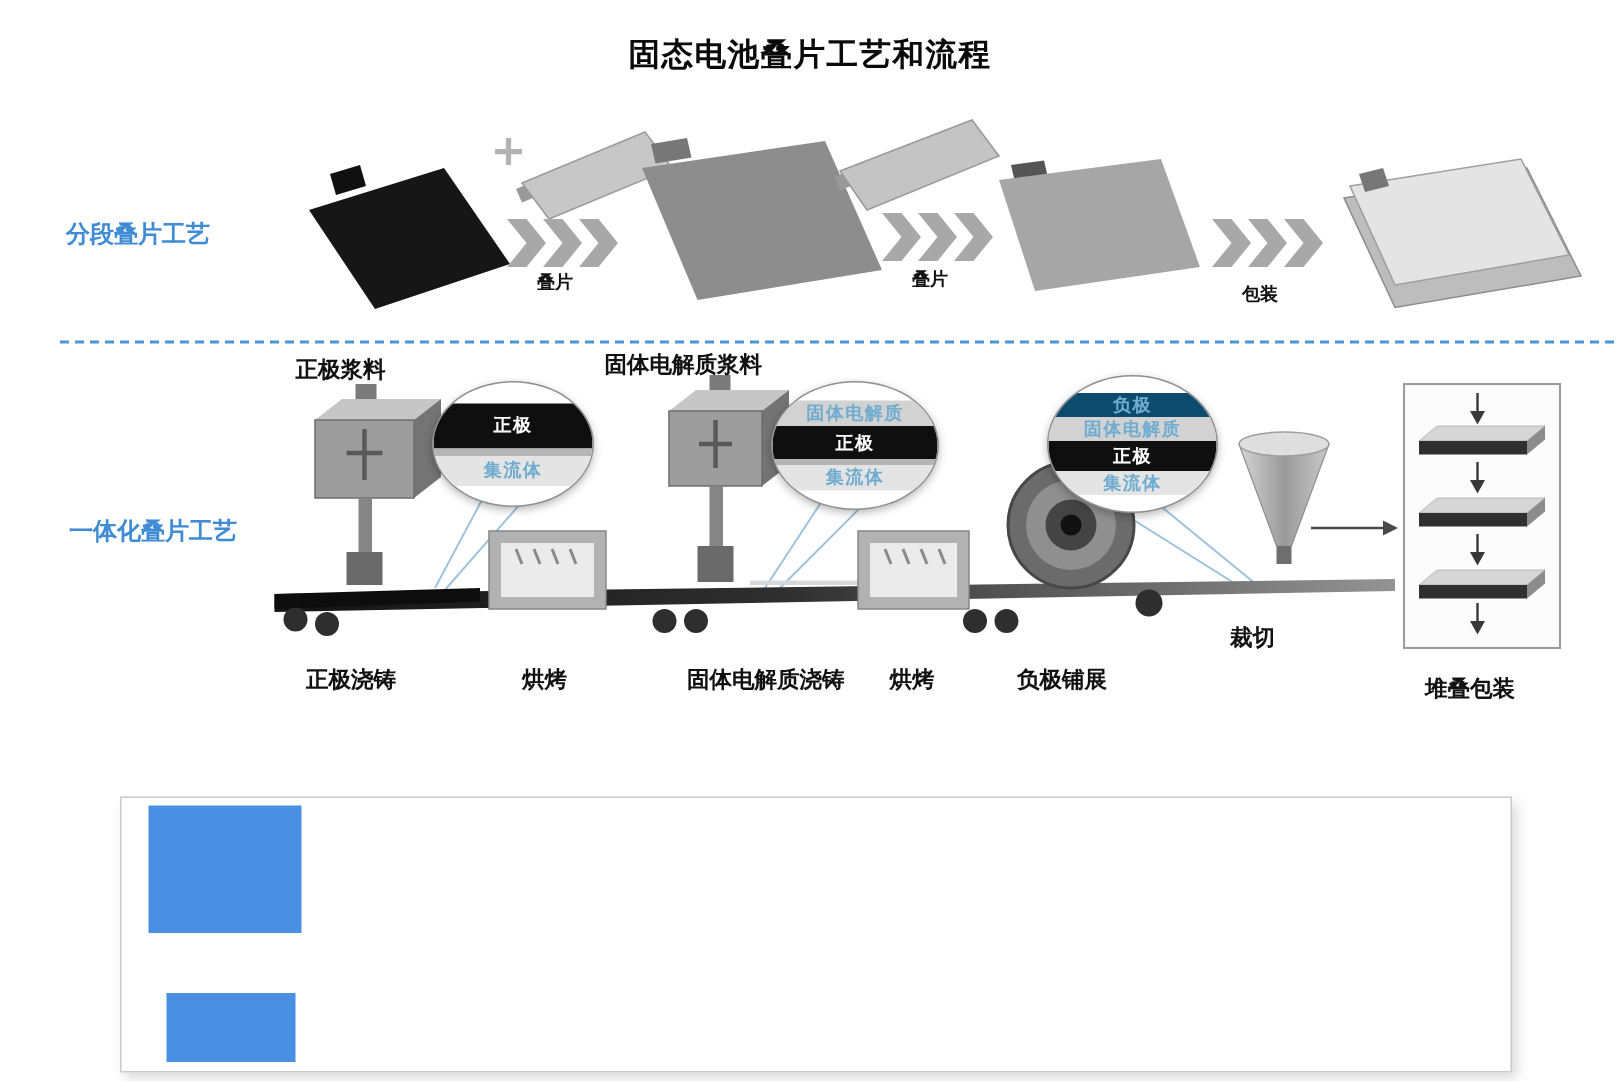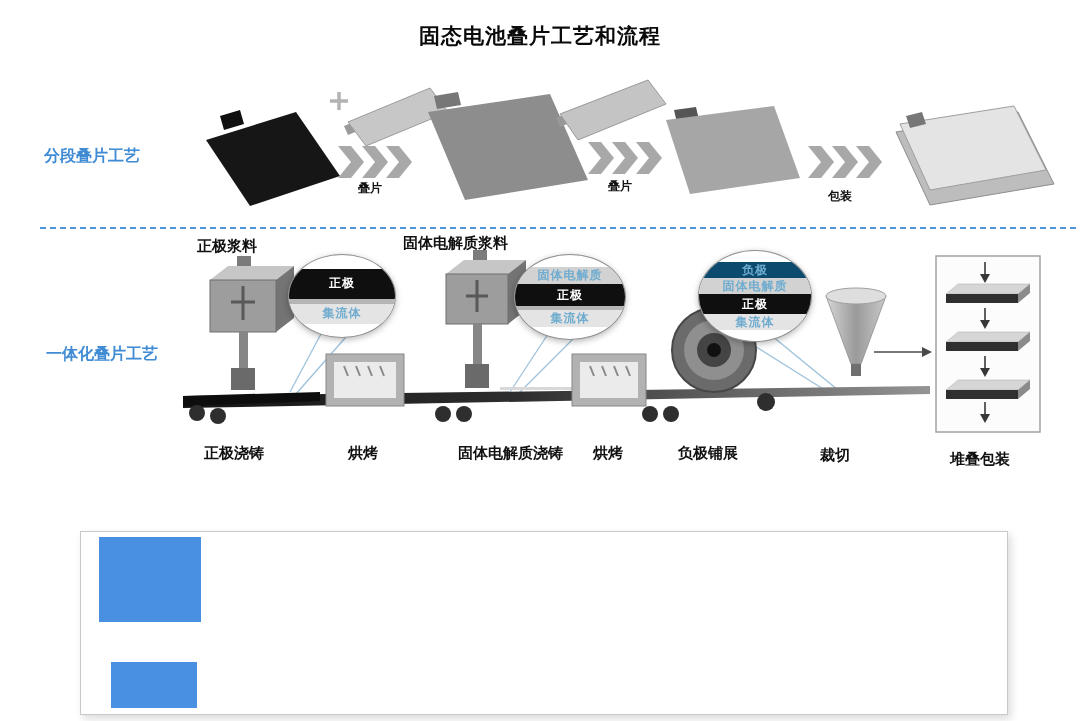--- a/index.html
+++ b/index.html
@@ -259,21 +259,21 @@
     <div class="band b-lightgray" style="height:16px">
       <span>集流体</span>
       </div>
   </div>
 
   <div class="lbl" style="left:204px;top:444px;">正极浇铸</div>
   <div class="lbl" style="left:348px;top:444px;">烘烤</div>
   <div class="lbl" style="left:436px;top:444px;padding-left:22px;">固体电解质浇铸</div>
   <div class="lbl" style="left:593px;top:444px;">烘烤</div>
   <div class="lbl" style="left:678px;top:444px;">负极铺展</div>
-  <div class="lbl" style="left:820px;top:446px;">裁切</div>
+  <div class="lbl" style="left:820px;top:416px;">裁切</div>
   <div class="lbl" style="left:950px;top:450px;">堆叠包装</div>
 
   <div class="note-box">
     <div class="note-accent accent-top"></div>
     <div class="note-accent accent-bottom"></div>
   </div>
 
 </div>
 
 </body></html>

